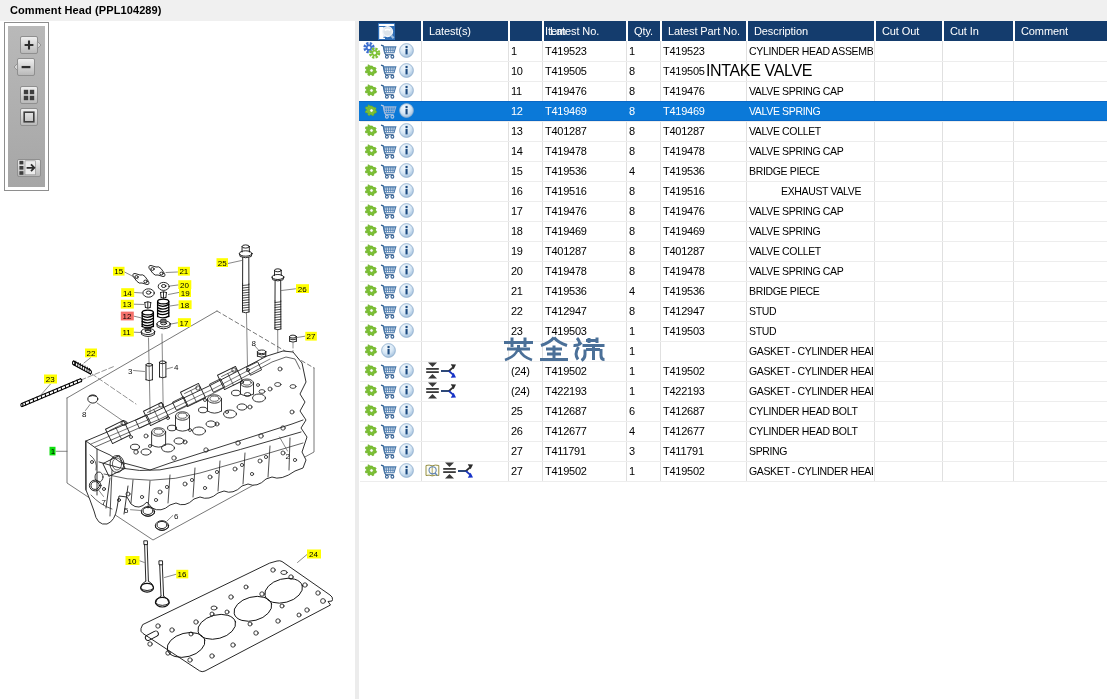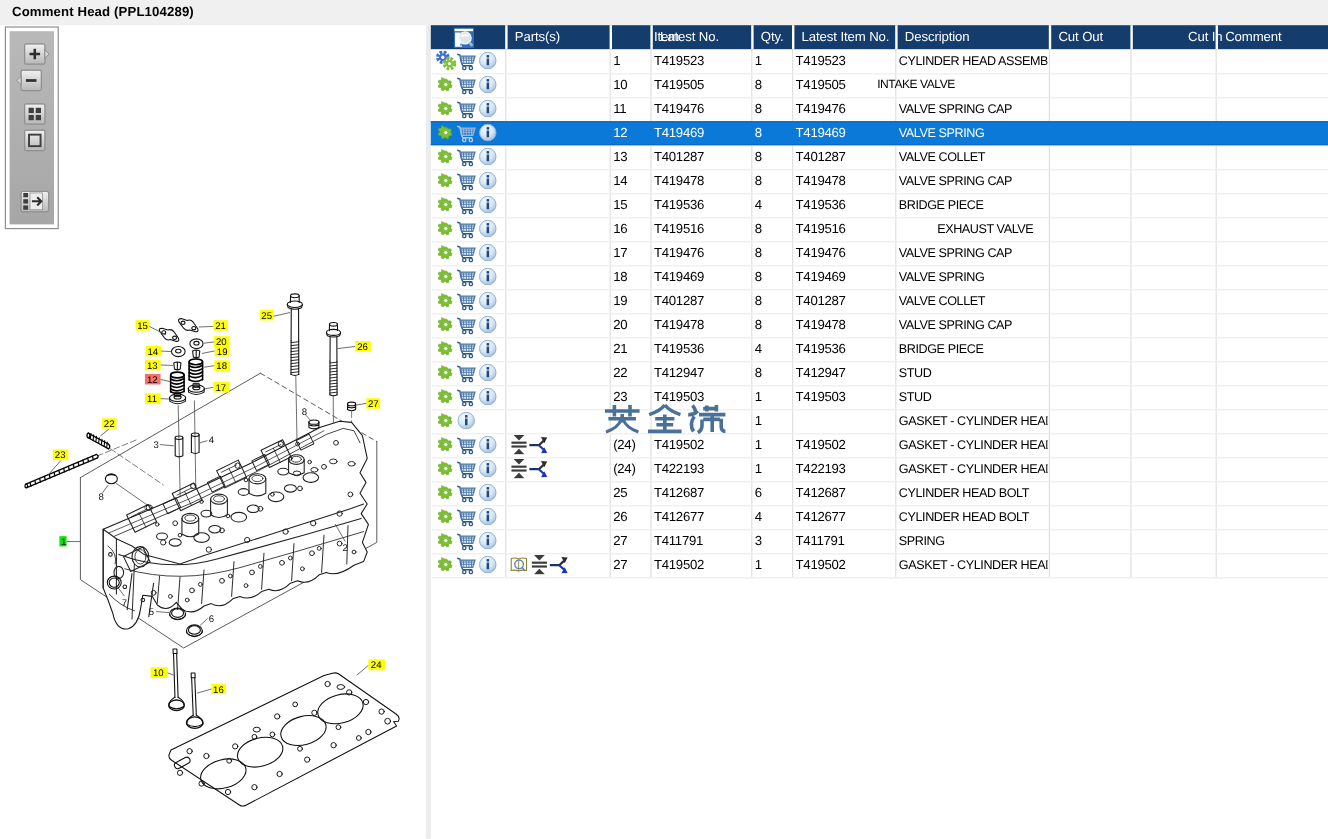--- a/index.html
+++ b/index.html
@@ -44,28 +44,28 @@
 <div class="tbtn" style="left:12px;top:136px;width:24px"><svg width="22" height="16" viewBox="0 0 26 20">
         <rect x="1" y="1" width="5" height="4.5" fill="#3e3e3e"></rect>
         <rect x="1" y="7.5" width="5" height="4.5" fill="#3e3e3e"></rect>
         <rect x="1" y="14" width="5" height="4.5" fill="#3e3e3e"></rect>
         <rect x="8" y="1" width="13" height="17.5" fill="#ececec" stroke="#8f8f8f" stroke-width="0.8"></rect>
         <path d="M10,9.7 L19,9.7 M15.5,5.5 L19.7,9.7 L15.5,14" stroke="#2e2e2e" stroke-width="2.2" fill="none"></path>
       </svg></div>
 </div>
 <div class="abs" style="left:359px;top:20.5px;width:748px;height:20px;background:#143c6d"></div>
 <div class="abs hcell" style="left:360px;width:61px"></div>
-<div class="abs hcell" style="left:422px;width:85px">Parts(s)</div>
+<div class="abs hcell" style="left:422px;width:85px">Latest(s)</div>
 <div class="abs hcell" style="left:538px;width:32px">Item</div>
 <div class="abs hcell" style="left:543px;width:82px">Latest No.</div>
 <div class="abs hcell" style="left:627px;width:32px">Qty.</div>
-<div class="abs hcell" style="left:661px;width:84px">Latest Item No.</div>
+<div class="abs hcell" style="left:661px;width:84px">Latest Part No.</div>
 <div class="abs hcell" style="left:747px;width:126px">Description</div>
 <div class="abs hcell" style="left:875px;width:66px">Cut Out</div>
-<div class="abs hcell" style="left:983px;width:49px">Cut In</div>
+<div class="abs hcell" style="left:943px;width:49px">Cut In</div>
 <div class="abs hcell" style="left:1014px;width:93px">Comment</div>
 <div class="abs" style="left:420.5px;top:20.5px;width:2px;height:20px;background:#fff"></div>
 <div class="abs" style="left:507.5px;top:20.5px;width:2px;height:20px;background:#fff"></div>
 <div class="abs" style="left:541.5px;top:20.5px;width:2px;height:20px;background:#fff"></div>
 <div class="abs" style="left:625.5px;top:20.5px;width:2px;height:20px;background:#fff"></div>
 <div class="abs" style="left:659.5px;top:20.5px;width:2px;height:20px;background:#fff"></div>
 <div class="abs" style="left:745.5px;top:20.5px;width:2px;height:20px;background:#fff"></div>
 <div class="abs" style="left:873.5px;top:20.5px;width:2px;height:20px;background:#fff"></div>
 <div class="abs" style="left:941.5px;top:20.5px;width:2px;height:20px;background:#fff"></div>
 <div class="abs" style="left:1012.5px;top:20.5px;width:2px;height:20px;background:#fff"></div>
@@ -171,21 +171,21 @@
 </radialGradient>
     </defs>
 <circle cx="7.5" cy="7.5" r="6.9" fill="url(#ig39963.0)" stroke="#8fafcd" stroke-width="0.8"></circle>
 <rect x="6.5" y="5.8" width="2.1" height="5.6" fill="#1c4a7e"></rect>
 <rect x="6.5" y="2.9" width="2.1" height="2.1" fill="#1c4a7e"></rect>
 </svg>
 <div class="abs cell " style="left:511px;top:60.5px;width:30px;">10</div>
 <div class="abs cell " style="left:545px;top:60.5px;width:80px;">T419505</div>
 <div class="abs cell " style="left:629px;top:60.5px;width:30px;">8</div>
 <div class="abs cell " style="left:663px;top:60.5px;width:80px;">T419505</div>
-<div class="abs cell " style="left:731px;top:60.5px;width:124px;font-size:10px;letter-spacing:-0.35px;">INTAKE VALVE</div>
+<div class="abs cell " style="left:706px;top:60.5px;width:124px;font-size:16px;letter-spacing:-0.35px;">INTAKE VALVE</div>
 <svg class="abs" style="left:365px;top:84.0px;z-index:3" width="13" height="13" viewBox="0 0 16 16">
 <path fill="#7fc238" stroke="#64a81e" stroke-width="0.8" d="M6.7,1 L9.3,1 L9.8,3.2 L11.5,4 L13.5,2.9 L15.3,4.9 L14,6.7 L14.6,8.4 L16,9.3 L15,12 L12.8,11.8 L11.5,13.1 L11.7,15.3 L9,16 L7.9,14 L6.1,14 L5,16 L2.3,15 L2.5,12.8 L1.2,11.5 L-1,11.7 L-1.7,9 L0.3,7.9 L0.3,6.1 L-1.7,5 L-0.7,2.3 L1.5,2.5 L2.8,1.2 L2.6,-1 Z" transform="scale(0.8) translate(2,2)"></path>
 <circle cx="8" cy="8" r="6" fill="#7fc238" stroke="#64a81e" stroke-width="0.5" transform="scale(0.8) translate(2,2)"></circle>
 <circle cx="8" cy="8" r="2.6" fill="#fff" stroke="#64a81e" stroke-width="0.8" transform="scale(0.8) translate(2,2)"></circle>
 </svg>
 <svg class="abs" style="left:380px;top:83.5px;z-index:3" width="17" height="15" viewBox="0 0 17 15">
 <path d="M1,1.2 L3.2,1.8 L4.6,8.6" fill="none" stroke="#2f5d91" stroke-width="1.2"></path>
 <path d="M3.8,2.8 L15.8,2.8 L14,8.8 L4.9,8.8 Z" fill="none" stroke="#4a7aac" stroke-width="1.1"></path>
 <path d="M6.1,3 L6.6,8.6 M8.4,3 L8.7,8.6 M10.7,3 L10.8,8.6 M13,3 L12.9,8.6" stroke="#4a7aac" stroke-width="0.8"></path>
 <path d="M4.2,3.6 L15.5,3.6 M4.5,5 L15,5 M4.8,6.5 L14.6,6.5" stroke="#4a7aac" stroke-width="0.7"></path>

